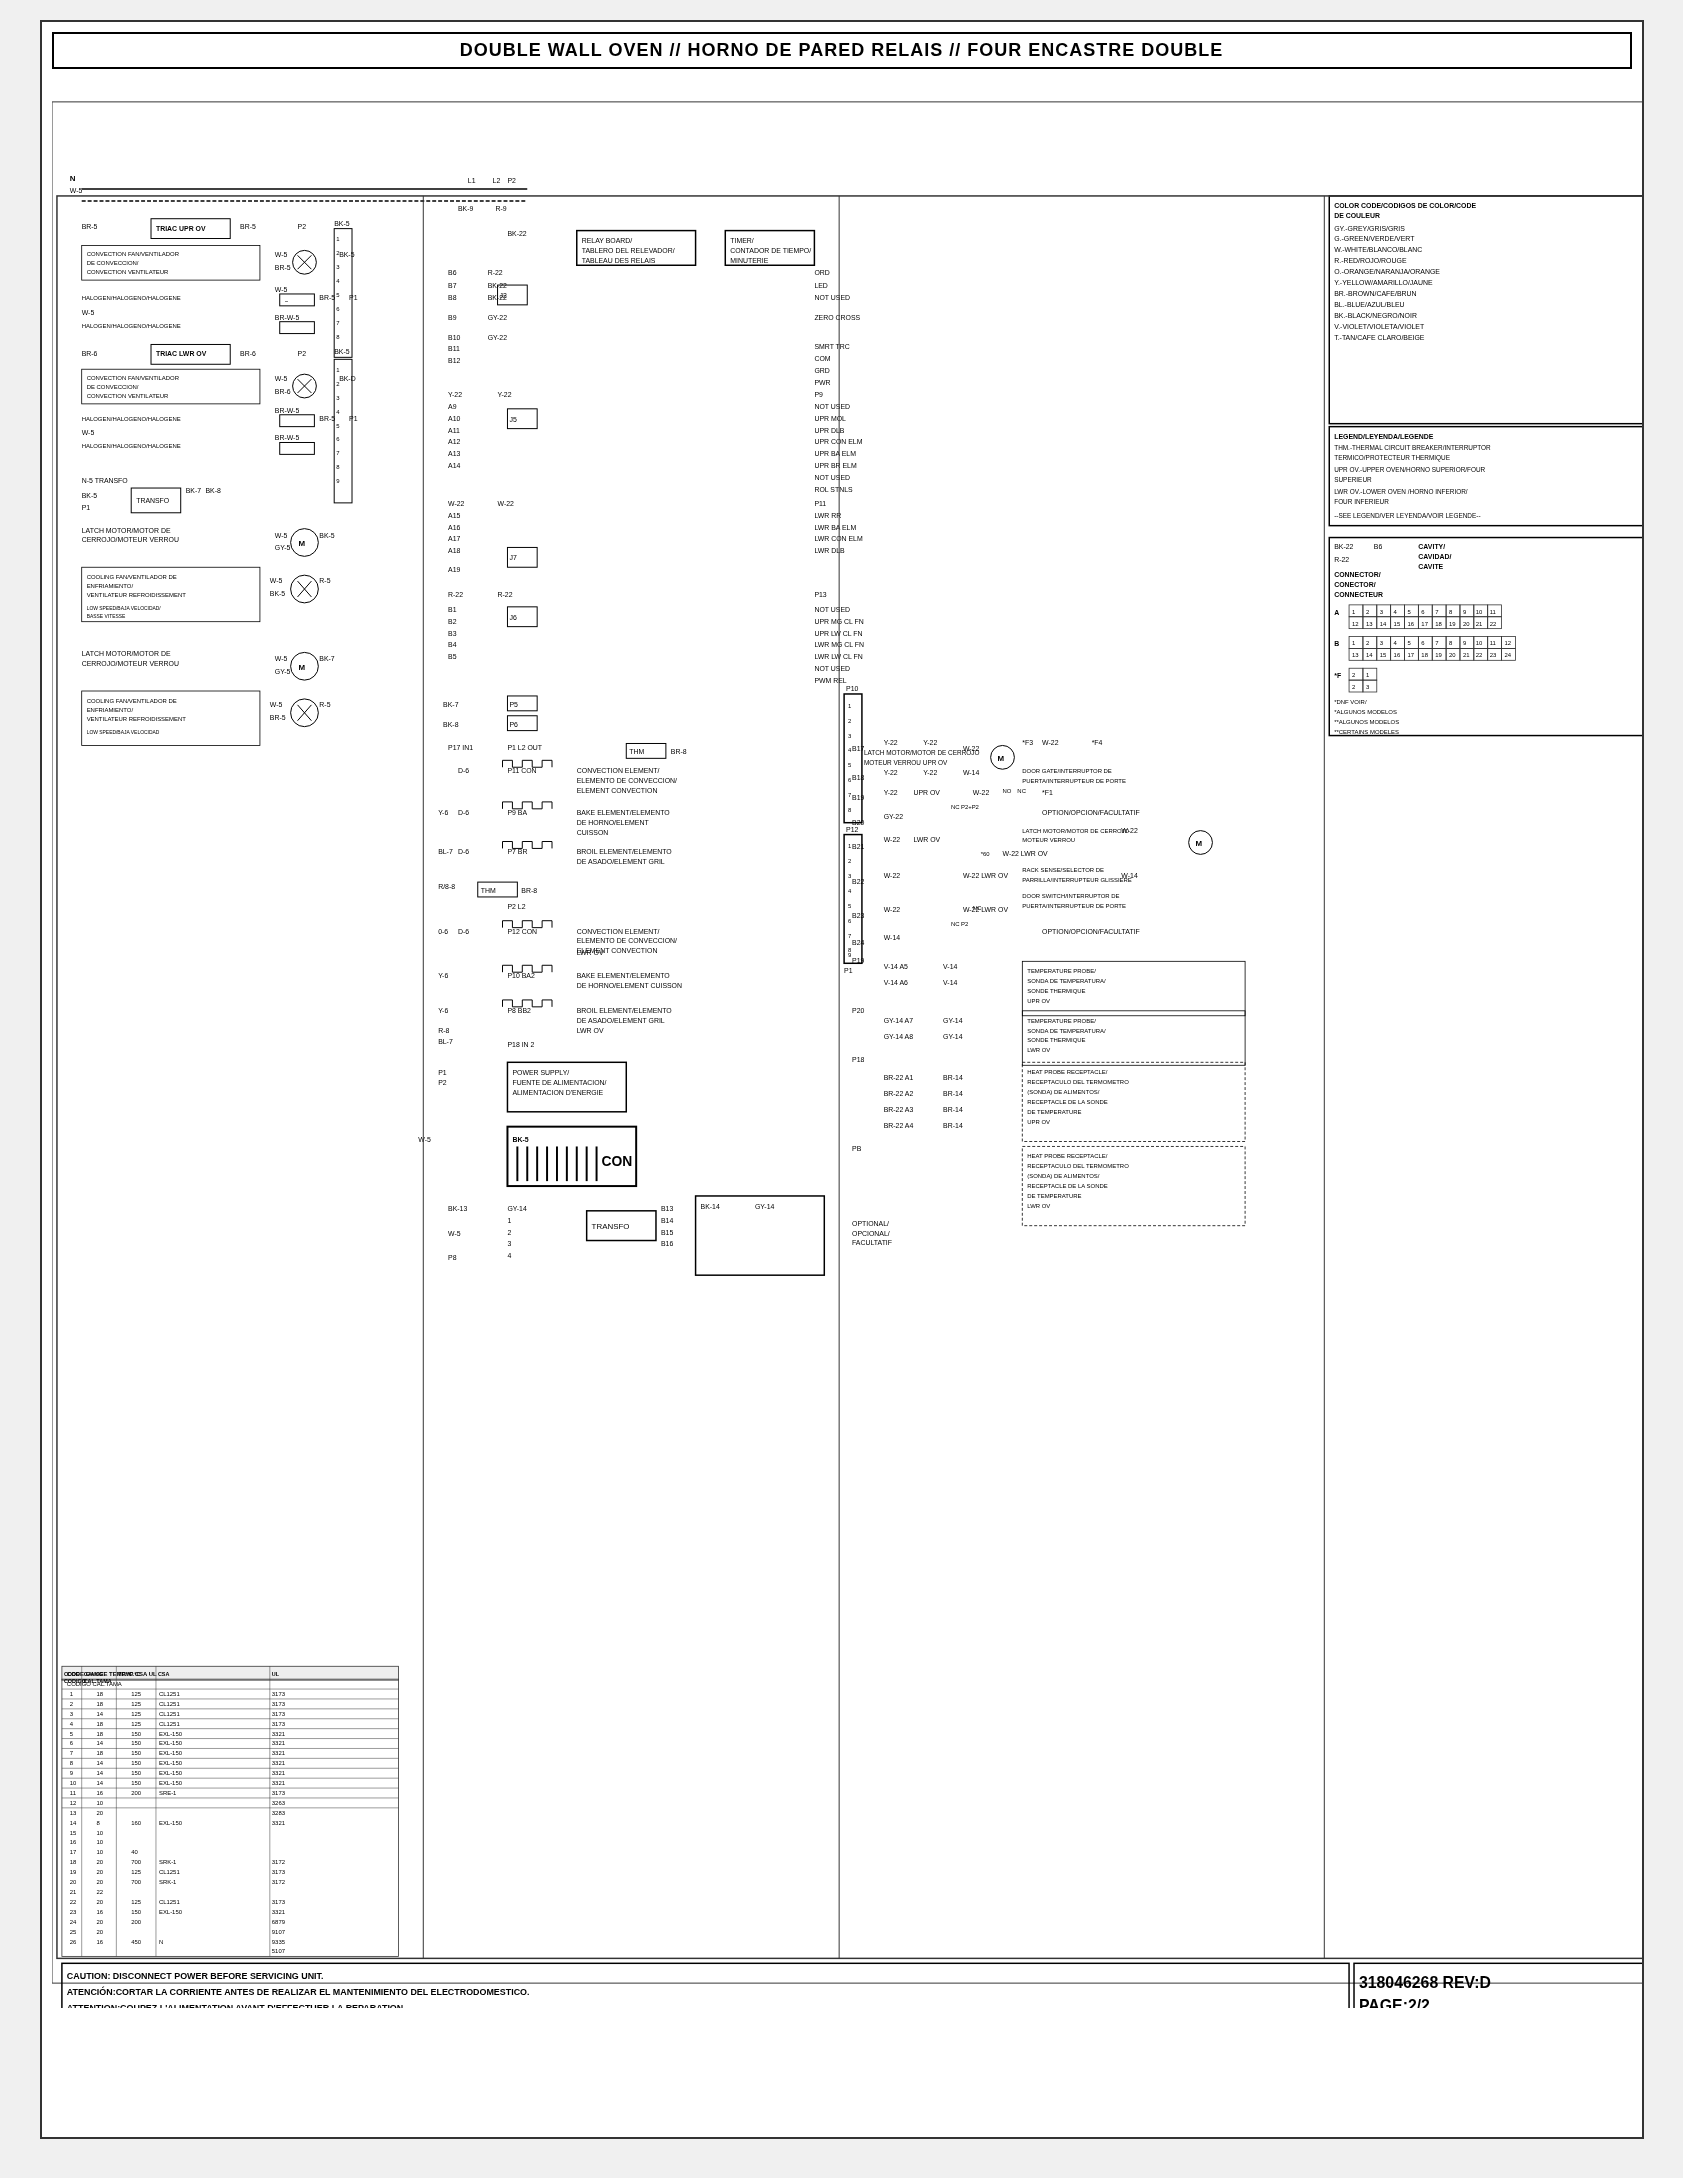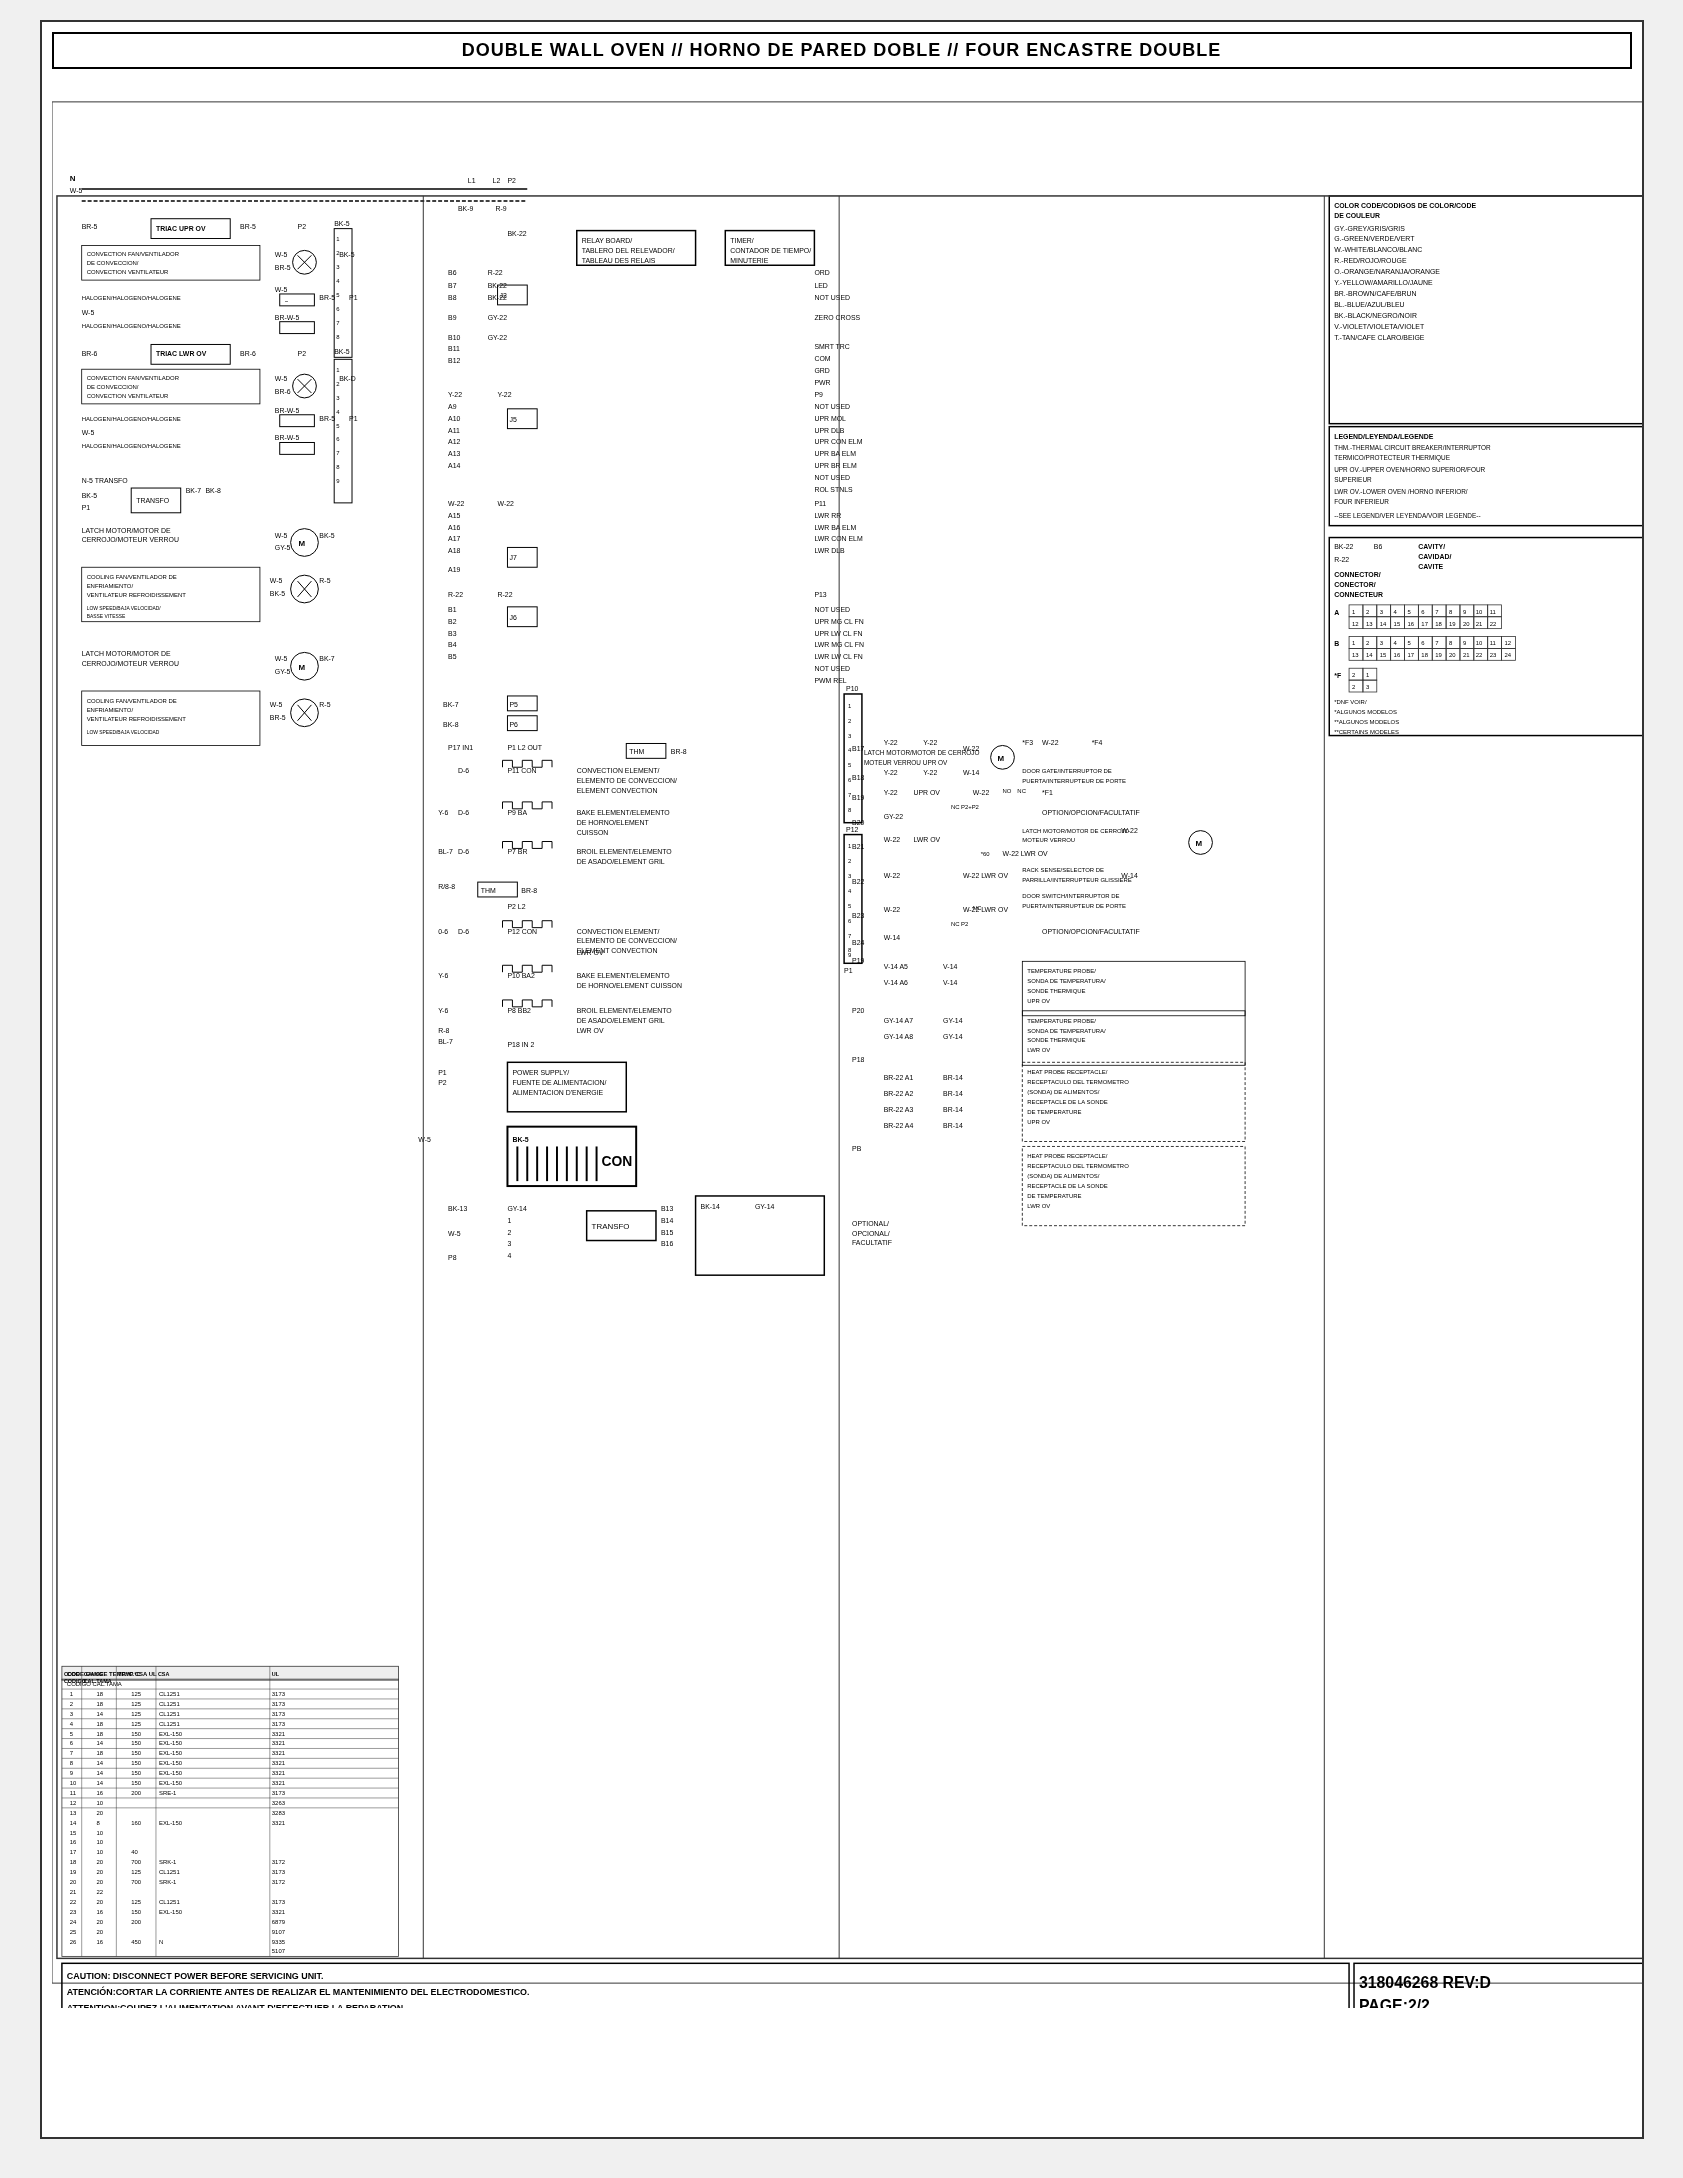--- a/index.html
+++ b/index.html
@@ -40,21 +40,21 @@
     .schematic-container {
       width: 100%;
       position: relative;
     }
   </style>
 </head>
 <body>
 
 <div class="page">
 
-  <div class="title-bar">DOUBLE WALL OVEN // HORNO DE PARED DOBLE // FOUR ENCASTRE DOUBLE</div>
+  <div class="title-bar">DOUBLE WALL OVEN // HORNO DE PARED RELAIS // FOUR ENCASTRE DOUBLE</div>
 
   <div class="schematic-container">
     <svg class="full-schematic" viewBox="0 0 1620 1900" xmlns="http://www.w3.org/2000/svg" style="font-family: Arial, sans-serif;">
 
       <rect width="1620" height="1900" fill="white" stroke="#333" stroke-width="1"></rect>
 
       <text x="18" y="80" font-size="8" font-weight="bold">N</text>
       <text x="18" y="92" font-size="7">W-5</text>
 
       <line x1="30" y1="88" x2="480" y2="88" stroke="#000" stroke-width="1.5"></line>

